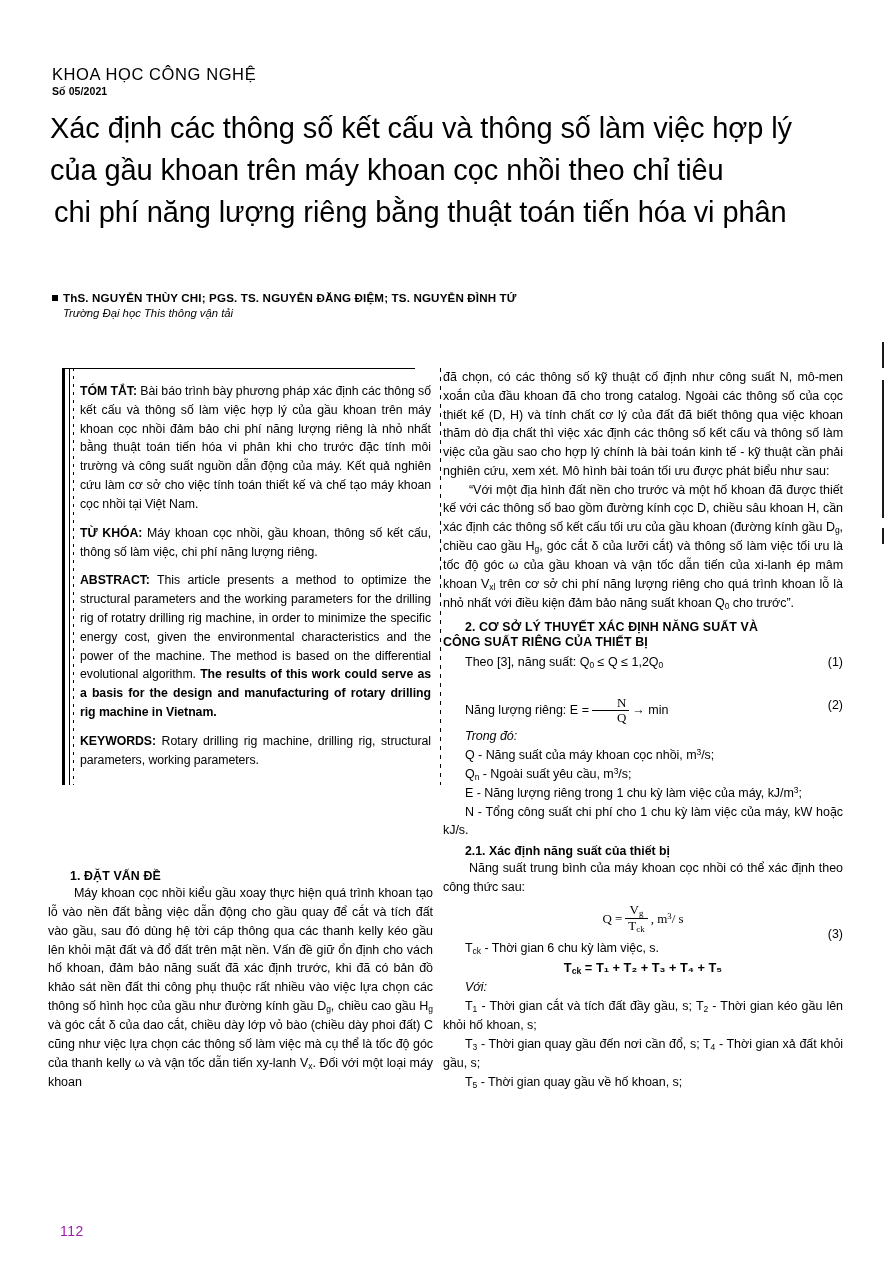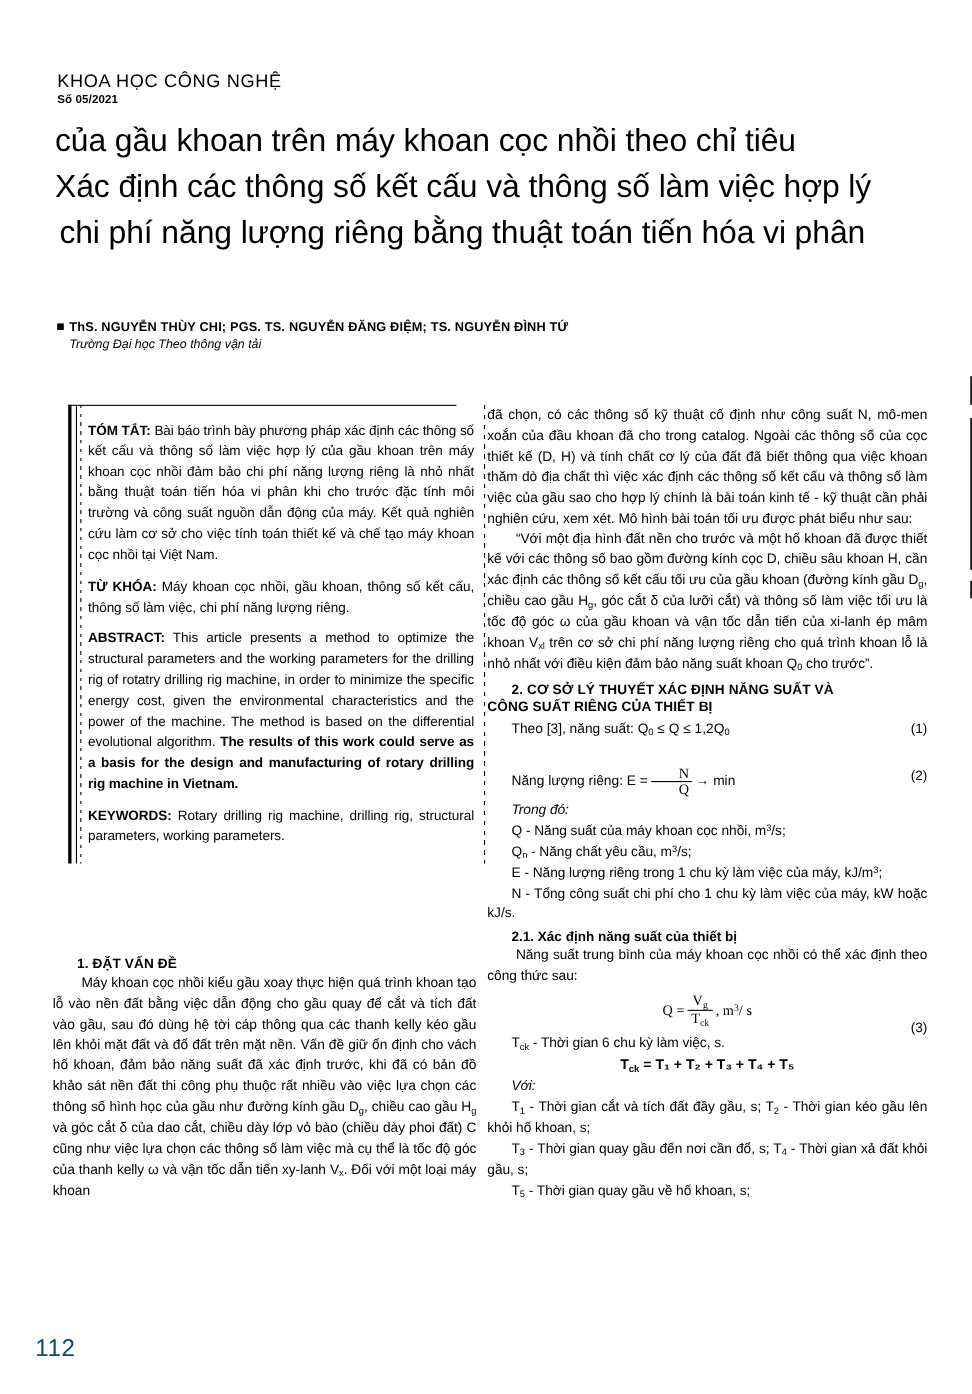--- a/index.html
+++ b/index.html
@@ -193,24 +193,24 @@
     text-align: center;
     font-size: 13px;
     margin: 6px 0 2px 0;
     font-family: "Liberation Serif", serif;
   }
   .eqbold { font-weight: 700; font-size: 12.8px; text-align: center; margin: 2px 0 2px 0; }
 
   
   #pageno {
     position: absolute;
-    left: 32px;
+    left: 60px;
     bottom: 28px;
-    font-size: 22px;
-    color: #0c4a6e;
+    font-size: 14px;
+    color: #a21caf;
     letter-spacing: 0.5px;
   }
 
   
   .edgetick {
     position: absolute;
     right: 0px;
     width: 2px;
     background: #1a1a1a;
   }
@@ -219,28 +219,28 @@
 <body>
 
 <div id="page">
 
   <div id="runhead">
     <div class="journal">KHOA HỌC CÔNG NGHỆ</div>
     <div class="issue">Số 05/2021</div>
   </div>
 
   <div id="title">
+    <span class="tline l1">Xác định các thông số kết cấu và thông số làm việc hợp lý</span>
     <span class="tline l2">của gầu khoan trên máy khoan cọc nhồi theo chỉ tiêu</span>
-    <span class="tline l1">Xác định các thông số kết cấu và thông số làm việc hợp lý</span>
     <span class="tline l3">chi phí năng lượng riêng bằng thuật toán tiến hóa vi phân</span>
   </div>
 
   <div id="authors">
     <div class="names"><span class="sq"></span><span>ThS. NGUYỄN THÙY CHI; PGS. TS. NGUYỄN ĐĂNG ĐIỆM; TS. NGUYỄN ĐÌNH TỨ</span></div>
-    <div class="affil">Trường Đại học Theo thông vận tải</div>
+    <div class="affil">Trường Đại học This thông vận tải</div>
   </div>
 
   <div class="col" id="colLeft">
 
     <div id="absbox">
       <span class="bar-out"></span>
       <span class="bar-in"></span>
       <span class="bar-dot"></span>
       <span class="rule-top"></span>
       <span class="rule-right"></span>
@@ -276,21 +276,21 @@
 
     <div class="eqrow" style="margin-top:24px;margin-bottom:2px;">
       <span class="eqtext"><span>Năng lượng riêng: E =</span><span class="frac"><span class="num">N</span><span class="bar"></span><span class="den">Q</span></span><span>→ min</span></span>
       <span class="eqno">(2)</span>
     </div>
 
     <p class="body ind-sm" style="font-style:italic;">Trong đó:</p>
 
     <p class="body ind-sm"><span>Q - Năng suất của máy khoan cọc nhồi, m</span><sup>3</sup><span>/s;</span></p>
 
-    <p class="body ind-sm"><span>Q</span><sub>n</sub><span> - Năng chất yêu cầu, m</span><sup>3</sup><span>/s;</span></p>
+    <p class="body ind-sm"><span>Q</span><sub>n</sub><span> - Ngoài suất yêu cầu, m</span><sup>3</sup><span>/s;</span></p>
 
     <p class="body ind-sm"><span>E - Năng lượng riêng trong 1 chu kỳ làm việc của máy, kJ/m</span><sup>3</sup><span>;</span></p>
 
     <p class="body ind-sm">N -  Tổng công suất chi phí cho 1 chu kỳ làm việc của máy, kW hoặc kJ/s.</p>
 
     <div class="sub-h">2.1. Xác định năng suất của thiết bị</div>
     <p class="body">Năng suất trung bình của máy khoan cọc nhồi có thể xác định theo công thức sau:</p>
 
     <div class="eqrow" style="margin-top:6px;">
       <div class="eqcenter"><span>Q =</span><span class="frac"><span class="num"><span>V</span><sub>g</sub></span><span class="bar"></span><span class="den"><span>T</span><sub>ck</sub></span></span><span>, m</span><sup>3</sup><span>/ s</span></div>

